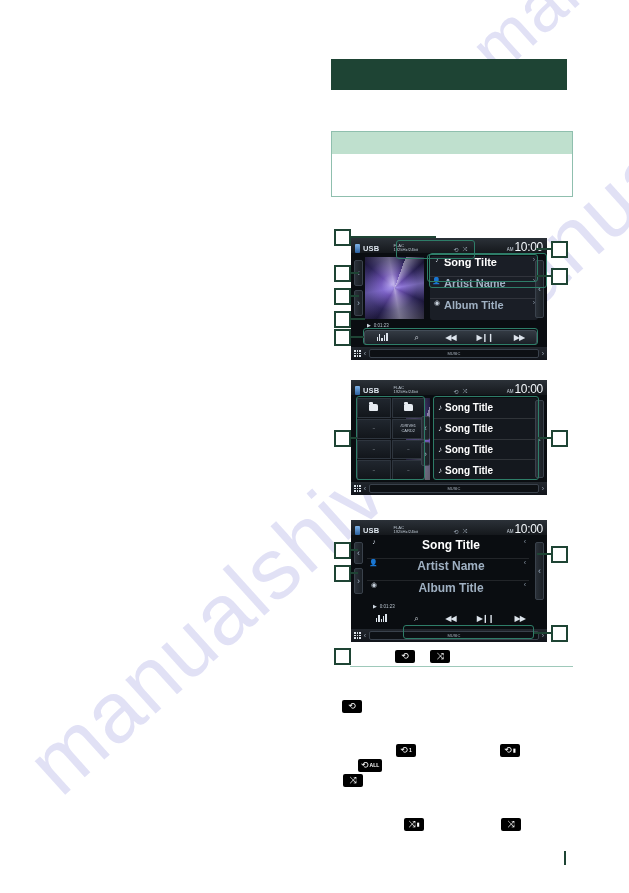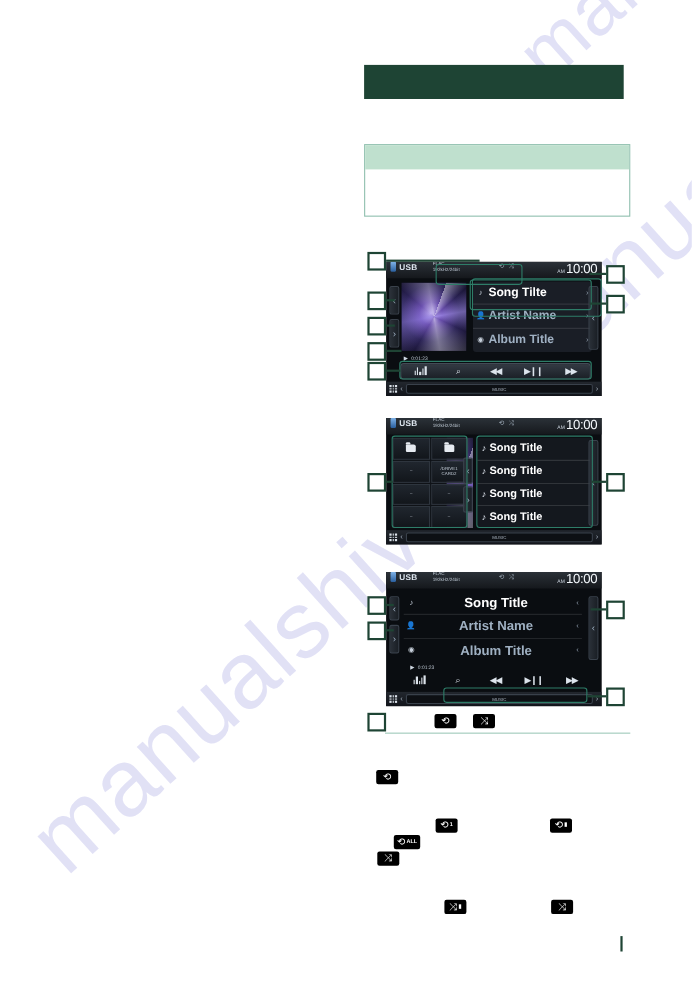--- a/index.html
+++ b/index.html
@@ -87,21 +87,21 @@
     position: absolute;
     background: #0a0d11;
     overflow: hidden;
     font-family: "Liberation Sans", sans-serif;
     color: #e8ecf2;
   }
   .scr-top {
     position: absolute; left: 0; right: 0; top: 0;
     height: 15px;
     background: linear-gradient(#2b3138, #15181c);
-    display: flex; align-items: flex-start;
+    display: flex; align-items: flex-end;
     padding: 0 4px;
   }
   .usb-ico {
     width: 5px; height: 9px;
     background: linear-gradient(#7fb3e8, #2a5f9e);
     border-radius: 1px;
     margin-right: 3px;
   }
   .src-label {
     font-size: 7.5px; font-weight: bold;
@@ -162,21 +162,21 @@
         rgba(160,140,245,.45) 240deg, rgba(255,255,255,0) 290deg,
         rgba(255,255,255,.3) 330deg, rgba(255,255,255,0) 360deg);
   }
 
   .meta {
     position: absolute;
     background: rgba(40,46,56,.55);
     border-radius: 3px;
   }
   .meta-row {
-    display: flex; align-items: center;
+    display: flex; align-items: flex-start;
     border-bottom: 1px solid rgba(255,255,255,.10);
   }
   .meta-row:last-child { border-bottom: none; }
   .meta-ico {
     width: 14px; text-align: center;
     font-size: 7px; color: #c6cfda;
     flex: 0 0 14px;
   }
   .meta-txt {
     flex: 1;

